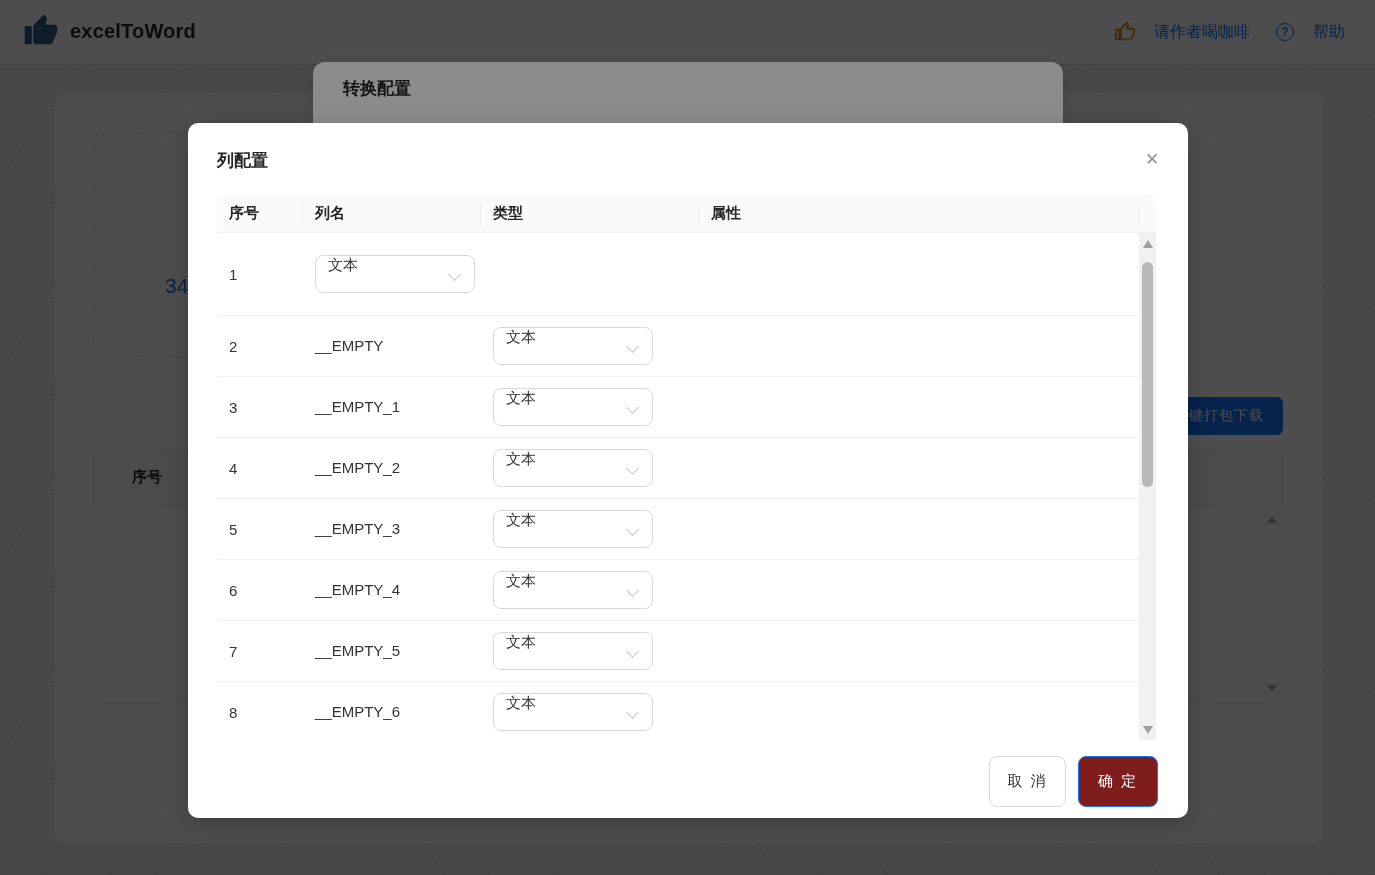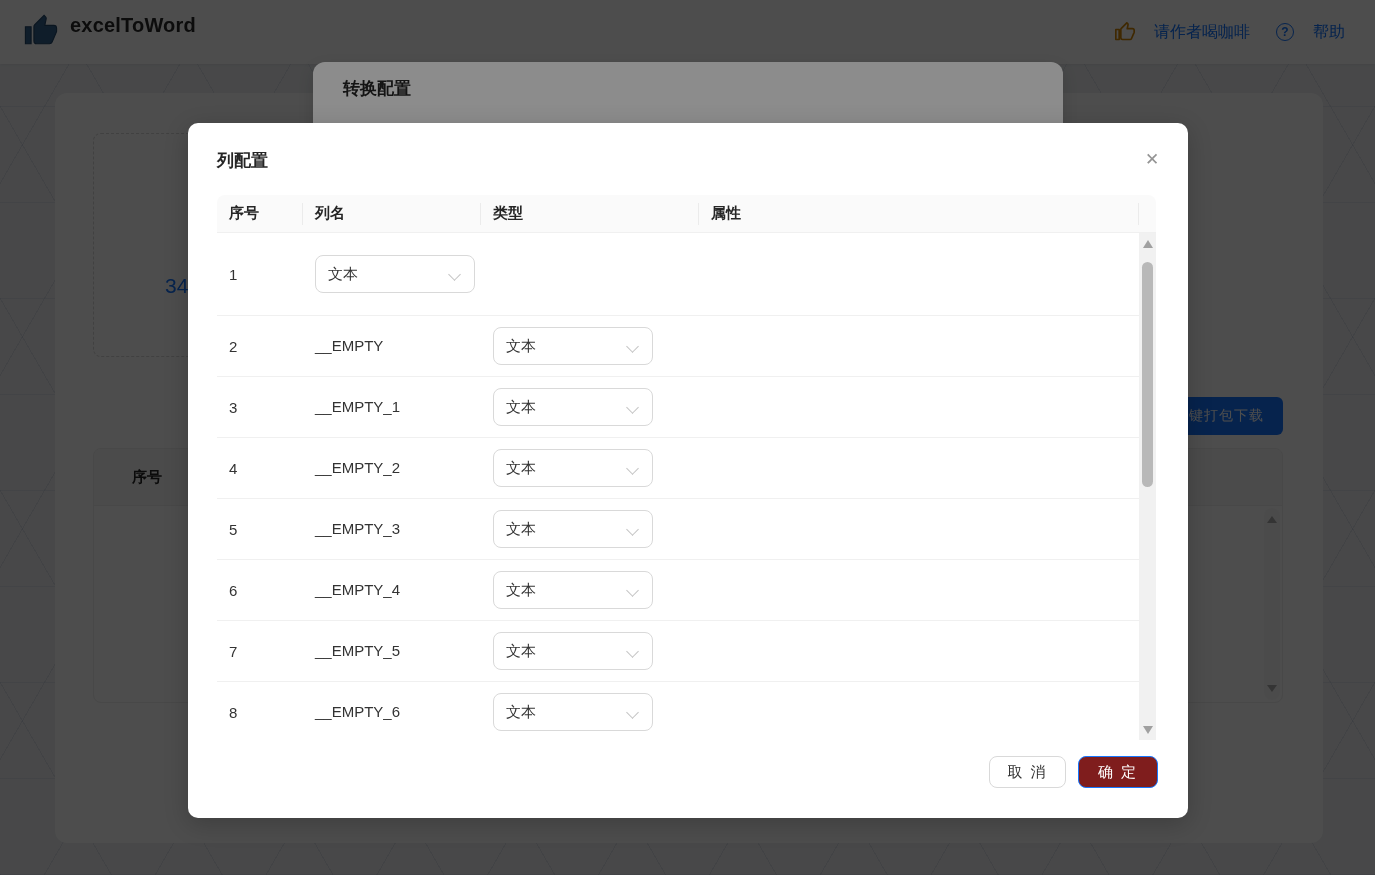--- a/index.html
+++ b/index.html
@@ -10,21 +10,21 @@
     background-color:#eef0f3;
     background-image:
       repeating-linear-gradient(60deg,  rgba(100,120,160,.13) 0 1px, transparent 1px 96px),
       repeating-linear-gradient(-60deg, rgba(100,120,160,.13) 0 1px, transparent 1px 96px),
       repeating-linear-gradient(0deg,   rgba(100,120,160,.10) 0 1px, transparent 1px 96px);
   }
 
   
   .app-header { position:absolute; left:0; top:0; width:1375px; height:64px;
     background:#ffffff; box-shadow:0 1px 3px rgba(0,0,0,.06); z-index:1; }
-  .logo-wrap { position:absolute; left:24px; top:14px; display:flex; gap:12px; }
+  .logo-wrap { position:absolute; left:24px; top:14px; display:flex; align-items:center; gap:12px; }
   .logo-icon { width:34px; height:34px; }
   .app-title { font-size:20px; font-weight:700; color:#2b2b2b; letter-spacing:.2px; }
   .header-links { position:absolute; right:30px; top:0; height:64px;
     display:flex; align-items:center; gap:26px; }
   .hlink { display:flex; align-items:center; gap:19px; font-size:16px; color:#1677ff; cursor:pointer; }
   .coffee-icon { width:20px; height:20px; }
   .qmark { display:inline-flex; width:18px; height:18px; border:1.6px solid #1677ff;
     border-radius:50%; align-items:center; justify-content:center;
     font-size:12px; font-weight:700; color:#1677ff; }
 
@@ -81,38 +81,38 @@
   .th-attr{width:440px;} .th-spacer{width:17px;} .th-spacer::after{display:none;}
 
   .tbody { position:relative; width:922px; height:507px; overflow:hidden; }
   .trow { display:flex; align-items:center; height:61px; border-bottom:1px solid #f0f0f0; }
   .trow-tall { height:83px; }
   .td { padding-left:12px; font-size:15px; color:#333333; }
   .td-idx{width:86px;} .td-name{width:178px; white-space:pre-line; line-height:1.85;}
   .td-type{width:218px;} .td-attr{width:440px;}
 
   .select { position:relative; width:160px; height:38px; background:#fff;
-    border:1px solid #d9d9d9; border-radius:8px; display:flex; align-items:center;
+    border:1px solid #d9d9d9; border-radius:8px; display:flex; 
     padding-left:12px; cursor:pointer; }
   .select-value { font-size:15px; color:#333; }
   .chev { position:absolute; right:15px; top:14px; width:9px; height:9px;
     border-right:1.5px solid #c3c3c3; border-bottom:1.5px solid #c3c3c3;
     transform:rotate(45deg); }
 
   .mscrollbar { position:absolute; right:0; top:38px; width:17px; height:507px;
     background:#f1f1f1; }
   .tri-up, .tri-down { position:absolute; left:3.5px; width:0; height:0;
     border-left:5px solid transparent; border-right:5px solid transparent; }
   .tri-up   { top:7px;    border-bottom:8px solid #a0a0a0; }
   .tri-down { bottom:6px; border-top:8px solid #a0a0a0; }
   .mthumb { position:absolute; left:3px; top:29px; width:11px; height:225px;
     background:#b8b8b8; border-radius:6px; }
 
   .modal-footer { position:absolute; right:30px; top:633px; display:flex; gap:12px; }
-  .btn { height:32px; border-radius:8px; font-size:15px; display:flex;
+  .btn { height:51px; border-radius:8px; font-size:15px; display:flex;
     align-items:center; justify-content:center; cursor:pointer; letter-spacing:2px; }
   .btn-cancel { width:77px; background:#fff; border:1px solid #d9d9d9; color:#333; }
   .btn-ok { width:80px; background:#7f1d1d; border:1px solid #1677ff; color:#fff; }
 </style>
 </head>
 <body>
 
 <div class="stage">
 
   <div class="app-header">

